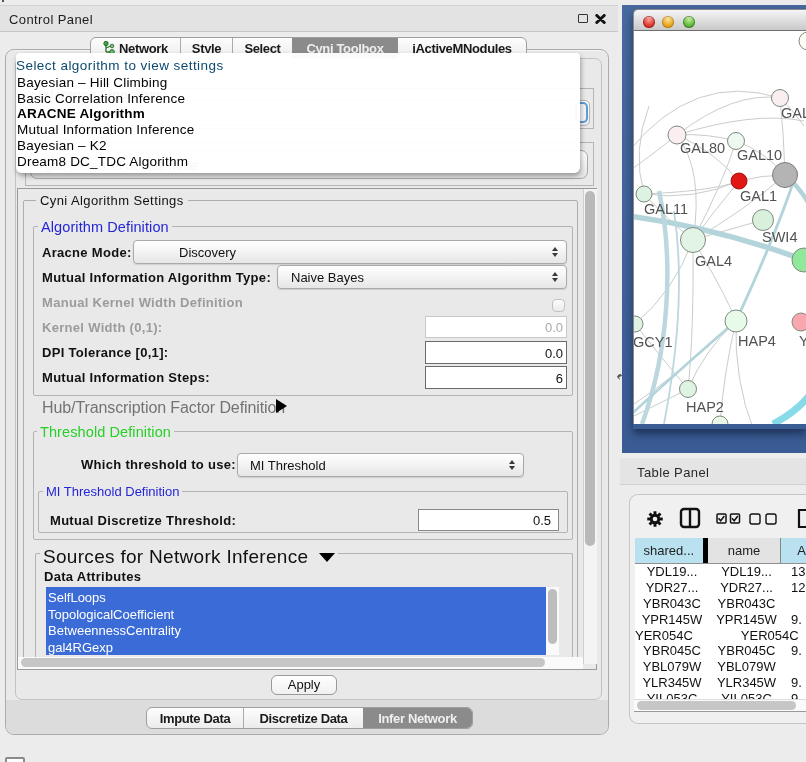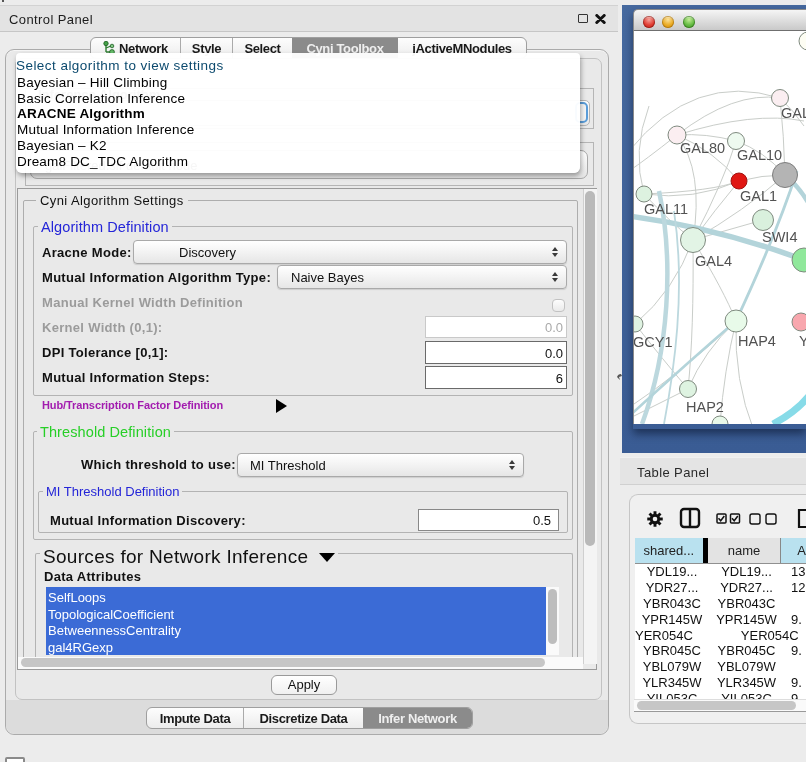--- a/index.html
+++ b/index.html
@@ -89,34 +89,34 @@
 <div class="abs" style="left:425px;top:320px;width:138px;text-align:right;font-size:13px;color:#aaa;">0.0</div>
 
 <div class="abs" style="left:42px;top:345px;font-size:13px;font-weight:bold;letter-spacing:0.3px;color:#111;">DPI Tolerance [0,1]:</div>
 <div class="abs" style="left:425px;top:341px;width:142px;height:23px;background:#fff;border:1px solid #6a6a6a;"></div>
 <div class="abs" style="left:425px;top:346px;width:138px;text-align:right;font-size:13px;color:#111;">0.0</div>
 
 <div class="abs" style="left:42px;top:370px;font-size:13px;font-weight:bold;letter-spacing:0.3px;color:#111;">Mutual Information Steps:</div>
 <div class="abs" style="left:425px;top:366px;width:142px;height:23px;background:#fff;border:1px solid #6a6a6a;"></div>
 <div class="abs" style="left:425px;top:371px;width:138px;text-align:right;font-size:13px;color:#111;">6</div>
 
-<div class="abs" style="left:42px;top:399px;font-size:11px;font-weight:bold;letter-spacing:-0.1px;color:#a21caf;">Hub/Transcription Factor Definition</div>
+<div class="abs" style="left:42px;top:399px;font-size:16px;font-weight:normal;letter-spacing:-0.1px;color:#737373;">Hub/Transcription Factor Definition</div>
 <div class="abs" style="left:276px;top:399px;width:0;height:0;border-left:11px solid #000;border-top:7.5px solid transparent;border-bottom:7.5px solid transparent;"></div>
 
 <div class="abs" style="left:33px;top:431px;width:540px;height:109px;border:1px solid #b3b3b3;border-radius:2px;"></div>
 <div class="abs" style="left:37px;top:424px;background:#e9e9e9;padding:0 3px;font-size:14.5px;letter-spacing:0.1px;color:#27cf27;">Threshold Definition</div>
 
 <div class="abs" style="left:81px;top:457px;font-size:13px;font-weight:bold;letter-spacing:0.3px;color:#111;">Which threshold to use:</div>
 <div class="abs combo" style="left:237px;top:453px;width:287px;height:24px;"></div>
 <div class="abs" style="left:250px;top:458px;font-size:13px;color:#111;">MI Threshold</div>
 
 <div class="abs" style="left:38px;top:491px;width:530px;height:42px;border:1px solid #b3b3b3;border-radius:2px;"></div>
 <div class="abs" style="left:43px;top:484px;background:#e9e9e9;padding:0 3px;font-size:13px;color:#2425d8;">MI Threshold Definition</div>
 
-<div class="abs" style="left:50px;top:513px;font-size:13px;font-weight:bold;letter-spacing:0.3px;color:#111;">Mutual Information Discovery:</div>
+<div class="abs" style="left:50px;top:513px;font-size:13px;font-weight:bold;letter-spacing:0.3px;color:#111;">Mutual Discretize Threshold:</div>
 <div class="abs" style="left:418px;top:509px;width:141px;height:22px;background:#fff;border:1px solid #888;"></div>
 <div class="abs" style="left:418px;top:513px;width:133px;text-align:right;font-size:13px;color:#111;">0.5</div>
 
 <div class="abs" style="left:35px;top:553px;width:538px;height:109px;border:1px solid #b3b3b3;border-radius:2px;border-bottom:none;"></div>
 <div class="abs" style="left:40px;top:546px;background:#e9e9e9;padding:0 3px;font-size:19px;letter-spacing:0.3px;color:#111;">Sources for Network Inference
 <span style="display:inline-block;width:0;height:0;border-top:9px solid #000;border-left:8.5px solid transparent;border-right:8.5px solid transparent;vertical-align:1px;margin-left:5px;"></span></div>
 
 <div class="abs" style="left:44px;top:569px;font-size:13px;font-weight:bold;letter-spacing:0.3px;color:#111;">Data Attributes</div>
 
 <div class="abs" style="left:46px;top:587px;width:500px;height:68px;background:#3b6bd6;"></div>

